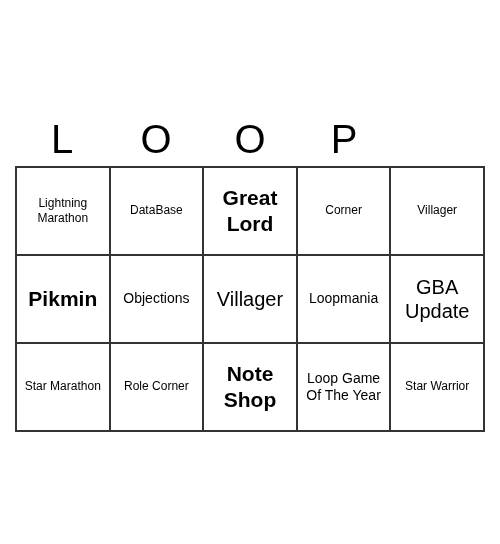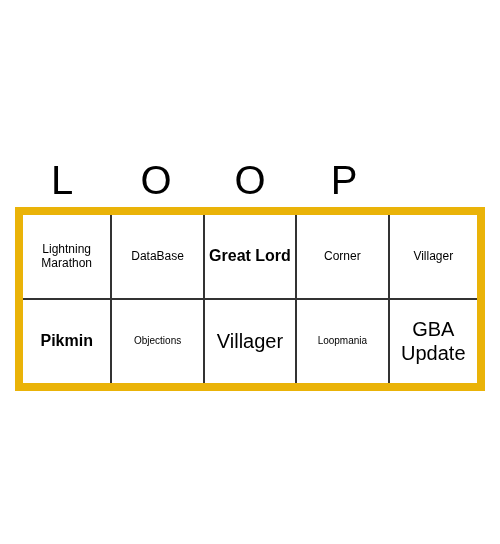--- a/index.html
+++ b/index.html
@@ -19,46 +19,46 @@
     .header-cell {
       flex: 1;
       text-align: center;
       font-size: 40px;
       font-weight: normal;
       padding: 4px 0;
     }
     .grid {
       width: 100%;
       border-collapse: collapse;
-      border: 8px solid #eab308;
+      border: 2px solid #eab308;
     }
     .grid td {
       border: 2px solid #333;
       width: 20%;
       height: 88px;
       text-align: center;
       vertical-align: middle;
       padding: 4px;
       line-height: 1.2;
     }
     .cell-text {
       display: block;
     }
     .size-large {
-      font-size: 16px;
+      font-size: 21px;
       font-weight: bold;
     }
     .size-medium {
       font-size: 20px;
     }
     .size-small {
       font-size: 12px;
     }
     .size-xsmall {
-      font-size: 10px;
+      font-size: 14px;
     }
   </style>
 </head>
 <body>
 
 <div style="display:flex; flex-direction:column; align-items:center; width:470px;">
 
   <div class="header-row">
     <div class="header-cell">L</div>
     <div class="header-cell">O</div>
@@ -96,15 +96,32 @@
           <td>
             <span class="cell-text size-medium">Villager</span>
           </td>
           <td>
             <span class="cell-text size-xsmall">Loopmania</span>
           </td>
           <td>
             <span class="cell-text size-medium">GBA Update</span>
           </td>
         </tr>
+        <tr>
+          <td>
+            <span class="cell-text size-small">Star Marathon</span>
+          </td>
+          <td>
+            <span class="cell-text size-small">Role Corner</span>
+          </td>
+          <td>
+            <span class="cell-text size-large">Note Shop</span>
+          </td>
+          <td>
+            <span class="cell-text size-xsmall">Loop Game Of The Year</span>
+          </td>
+          <td>
+            <span class="cell-text size-small">Star Warrior</span>
+          </td>
+        </tr>
       </tbody>
   </table>
 </div>
 
 </body></html>

